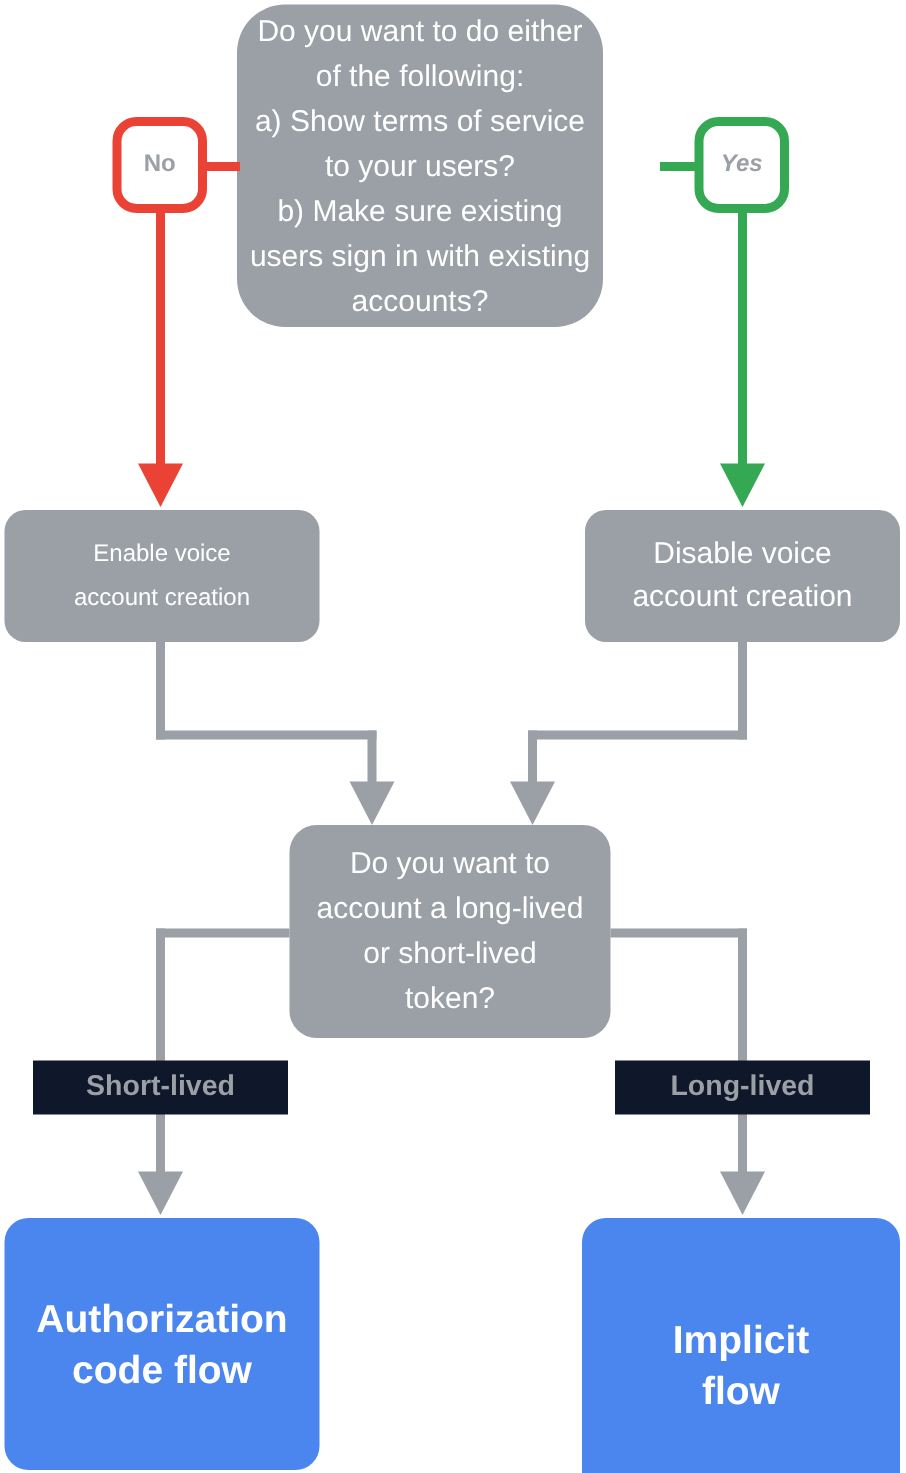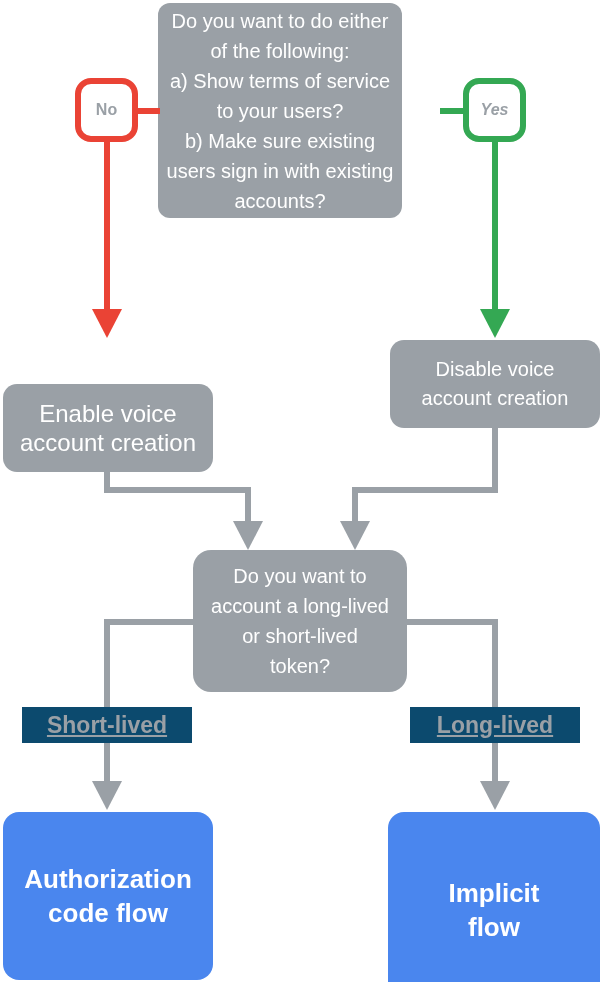--- a/index.html
+++ b/index.html
@@ -5,23 +5,23 @@
   html,body{margin:0;padding:0;background:#ffffff;}
   body{font-family:"Liberation Sans","DejaVu Sans",sans-serif;}
   .canvas{position:relative;width:604px;height:982px;background:#ffffff;overflow:hidden;}
 
   
   .box{position:absolute;display:flex;align-items:center;justify-content:center;
        text-align:center;white-space:pre-line;color:#ffffff;box-sizing:border-box;}
   .gray-box{background:var(--gray,#9AA0A6);}
   .blue-box{background:var(--blue,#4A86EE);font-weight:bold;font-size:26px;line-height:34px;}
 
-  #top-q{left:158px;top:3px;width:244px;height:215px;border-radius:12px;font-size:20px;line-height:30px;}
+  #top-q{left:158px;top:3px;width:244px;height:215px;border-radius:32px;font-size:20px;line-height:30px;}
   #mid-q{left:193px;top:550px;width:214px;height:142px;border-radius:18px;font-size:20px;line-height:30px;}
-  #enable-box{left:3px;top:340px;width:210px;height:88px;border-radius:14px;font-size:24px;line-height:29px;margin-top:44px;}
+  #enable-box{left:3px;top:340px;width:210px;height:88px;border-radius:14px;font-size:16px;line-height:29px;}
   #disable-box{left:390px;top:340px;width:210px;height:88px;border-radius:14px;font-size:20px;line-height:29px;}
   #auth-box{left:3px;top:812px;width:210px;height:168px;border-radius:16px;}
   #implicit-box{left:388px;top:812px;width:212px;height:196px;border-radius:16px;}
 
   
   .badge{position:absolute;width:51px;height:52px;background:#ffffff;border-radius:16px;
          display:flex;align-items:center;justify-content:center;font-weight:bold;font-size:16px;
          color:var(--gray,#9AA0A6);z-index:3;box-sizing:content-box;}
   #badge-no{left:75px;top:78px;border:6px solid var(--red,#EA4335);}
   #badge-yes{left:463px;top:78px;border:6px solid var(--green,#34A853);font-style:italic;}
@@ -53,23 +53,23 @@
   .arrow.red{border-top-color:var(--red,#EA4335);}
   .arrow.green{border-top-color:var(--green,#34A853);}
   #arrow-no{left:92px;top:309px;}
   #arrow-yes{left:480px;top:309px;}
   #arrow-mid-left{left:233px;top:521px;}
   #arrow-mid-right{left:340px;top:521px;}
   #arrow-short{left:92px;top:781px;}
   #arrow-long{left:480px;top:781px;}
 
   
-  .branch-label{position:absolute;background:#0c4a6e;color:var(--gray,#9AA0A6);
+  .branch-label{position:absolute;background:#0f172a;color:var(--gray,#9AA0A6);
                 display:flex;align-items:center;justify-content:center;
-                font-weight:bold;font-size:23px;z-index:2;text-decoration:underline;}
+                font-weight:bold;font-size:19px;z-index:2;}
   #label-short{left:22px;top:707px;width:170px;height:36px;}
   #label-long{left:410px;top:707px;width:170px;height:36px;}
 </style>
 </head>
 <body>
 
 <div class="canvas">
 
   <div class="box gray-box" id="top-q">Do you want to do either
 of the following:

